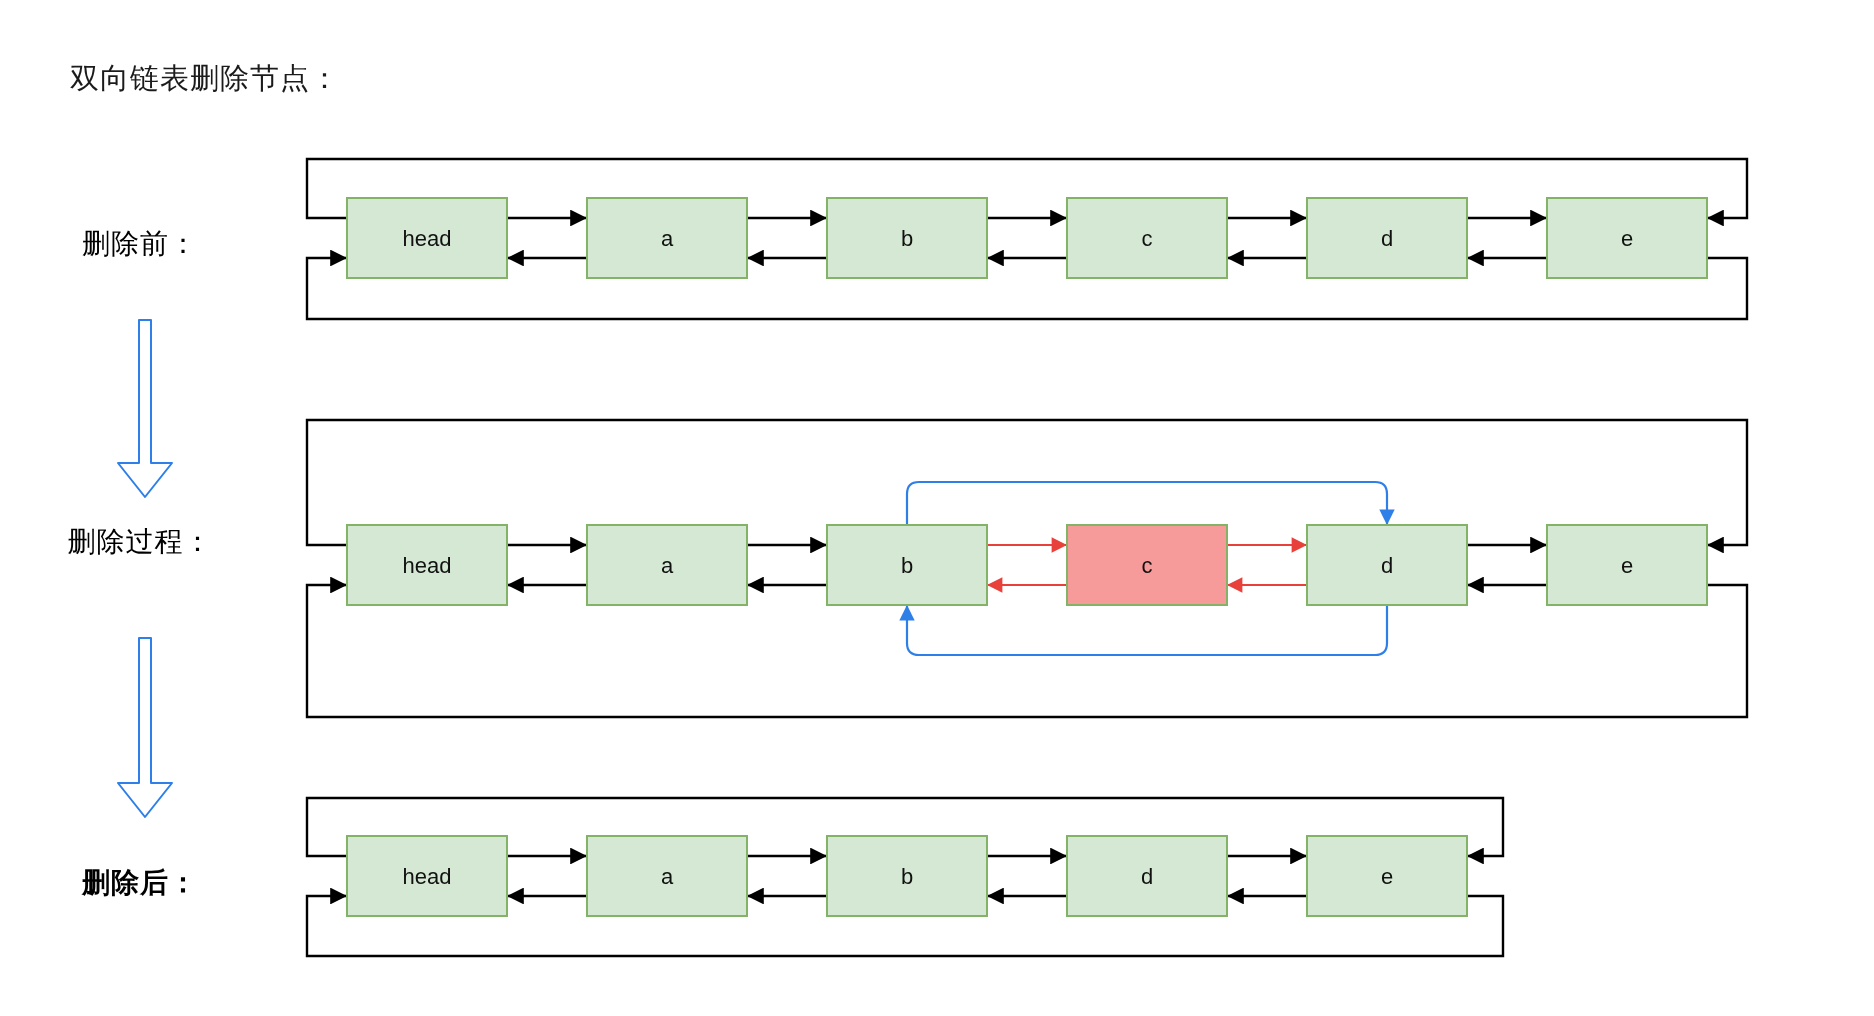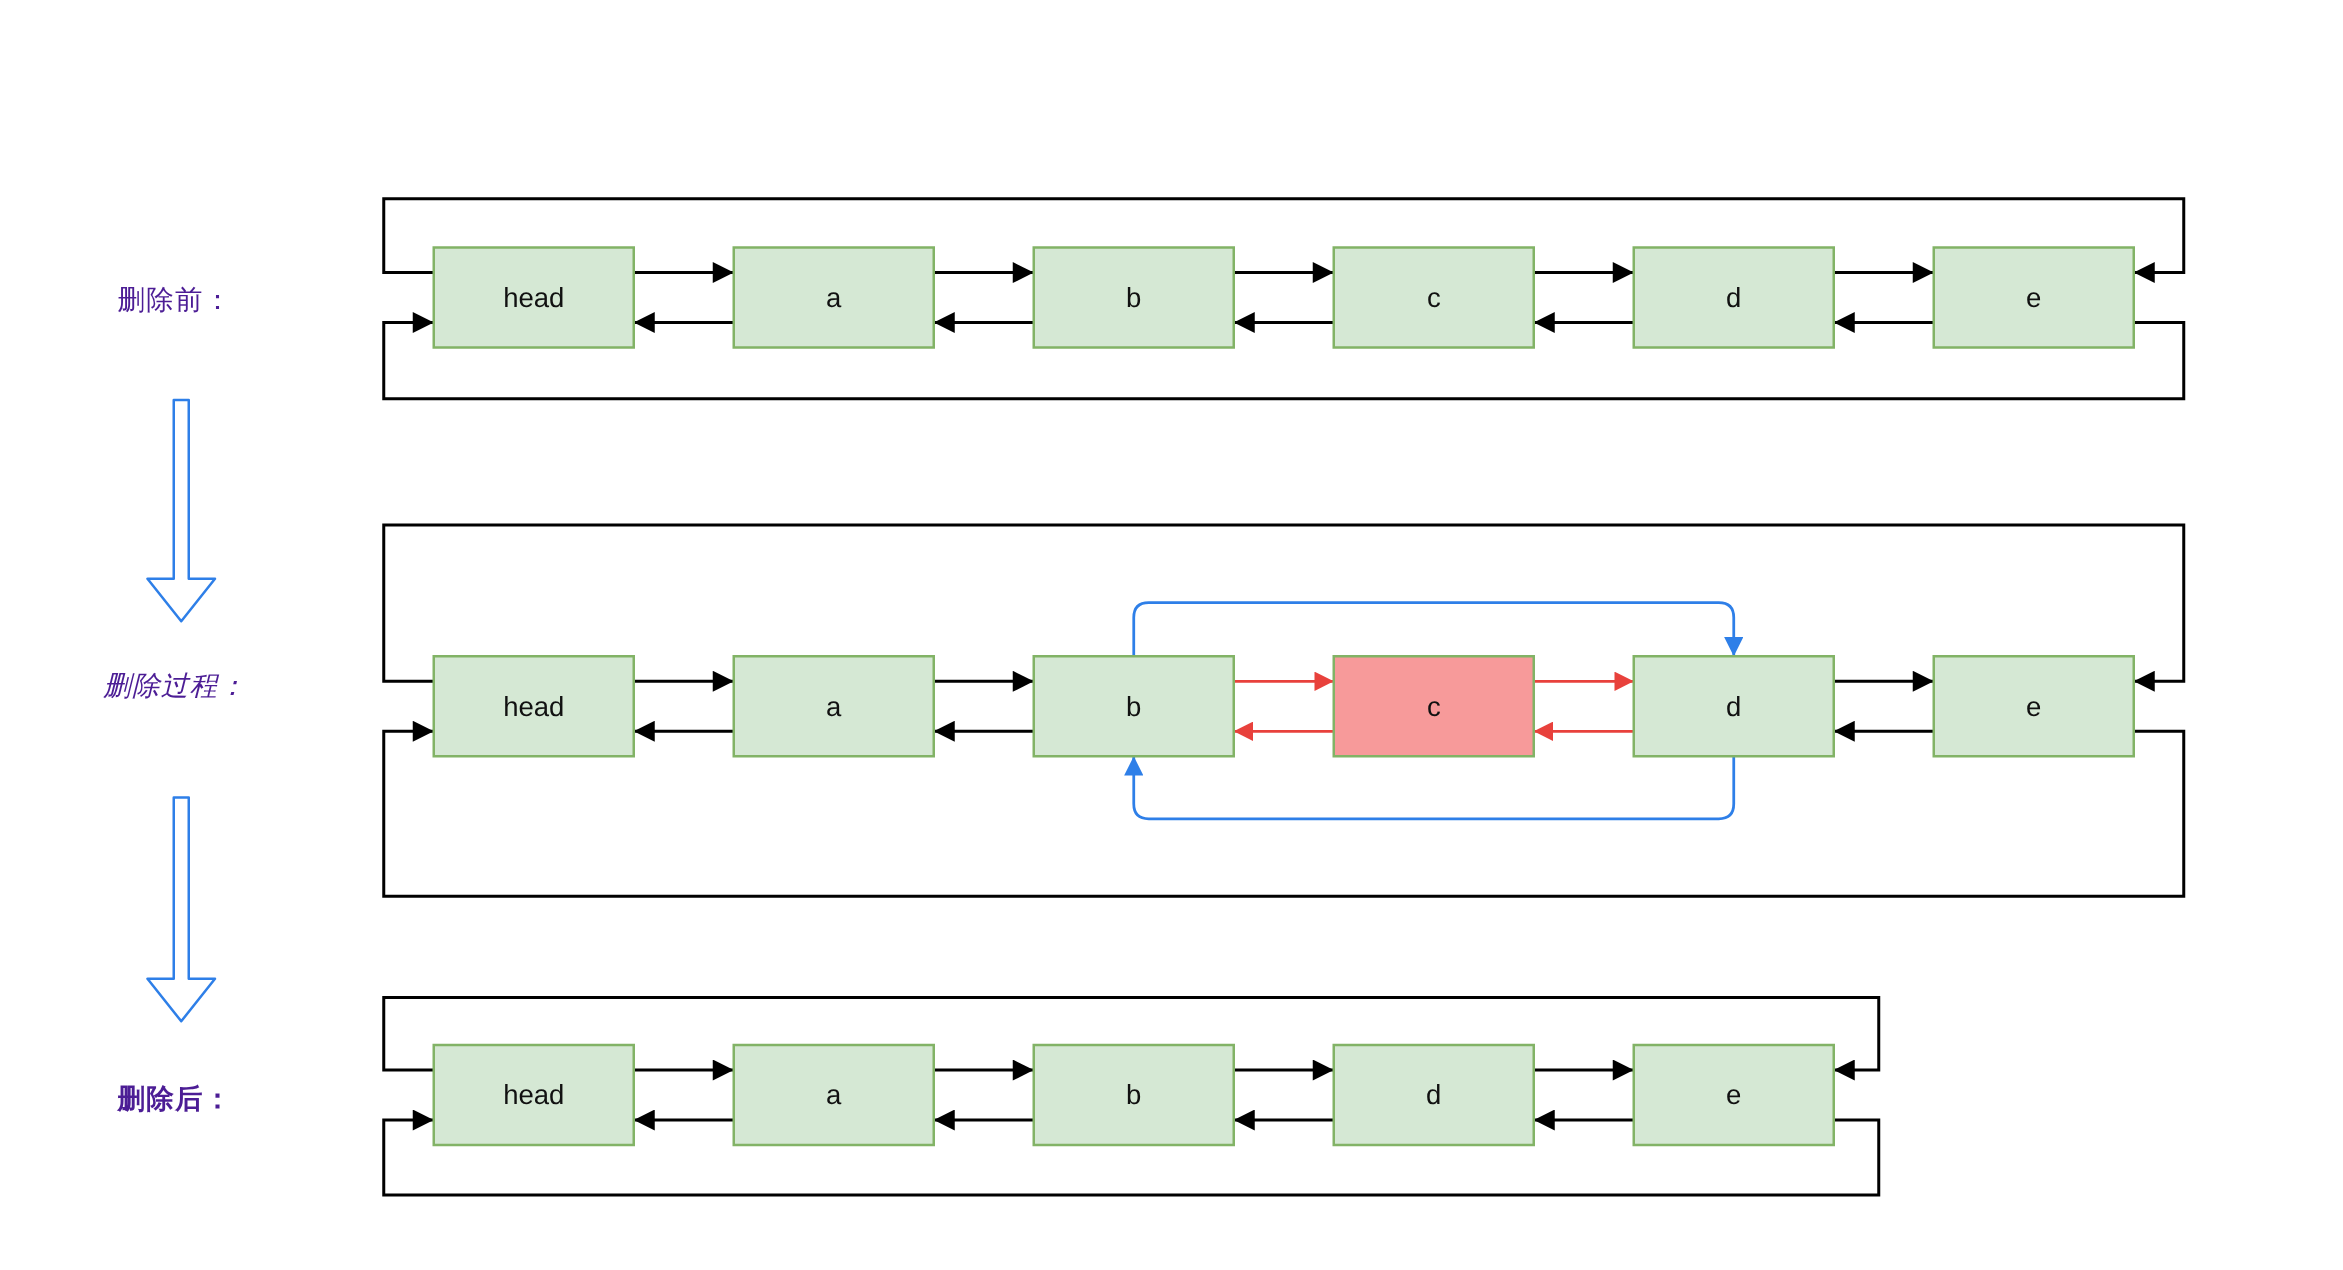--- a/index.html
+++ b/index.html
@@ -12,34 +12,35 @@
   }
   .page-title{
     position:absolute;left:70px;top:61px;
     font-size:29px;line-height:34px;
     color:#1b1b1b;letter-spacing:1px;
     white-space:nowrap;
   }
   .section-label{
     position:absolute;width:220px;left:30px;
     text-align:center;
-    font-size:22px;color:#4c1d95;
+    font-size:28px;color:#000000;
     letter-spacing:1px;white-space:nowrap;
   }
   .section-label.before{top:225px;}
-  .section-label.during{top:534px;font-style:italic;}
+  .section-label.during{top:523px;}
   .section-label.after{top:864px;font-weight:bold;}
   svg text{
     font-family:"Liberation Sans", sans-serif;
   }
 </style>
 </head>
 <body>
 
 <div class="canvas">
+  <div class="page-title">双向链表删除节点：</div>
   <div class="section-label before">删除前：</div>
   <div class="section-label during">删除过程：</div>
   <div class="section-label after">删除后：</div>
   <svg id="diagram" width="1874" height="1016" viewBox="0 0 1874 1016" xmlns="http://www.w3.org/2000/svg">
       <defs>
         <marker id="arrow-black" viewBox="0 0 10 10" refX="10" refY="5" markerWidth="8.5" markerHeight="7" orient="auto-start-reverse">
           <path d="M 0 0 L 10 5 L 0 10 Z" fill="#000000"></path>
         </marker>
         <marker id="arrow-red" viewBox="0 0 10 10" refX="10" refY="5" markerWidth="8.5" markerHeight="7" orient="auto-start-reverse">
           <path d="M 0 0 L 10 5 L 0 10 Z" fill="#e8413c"></path>

